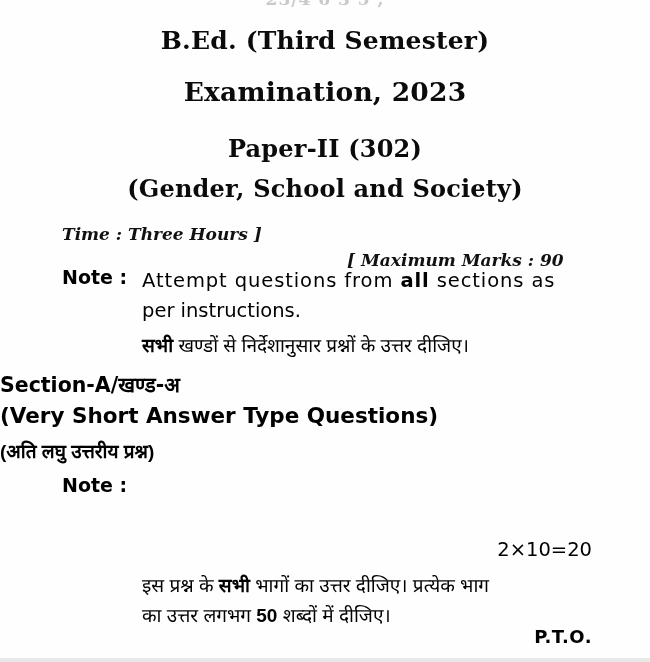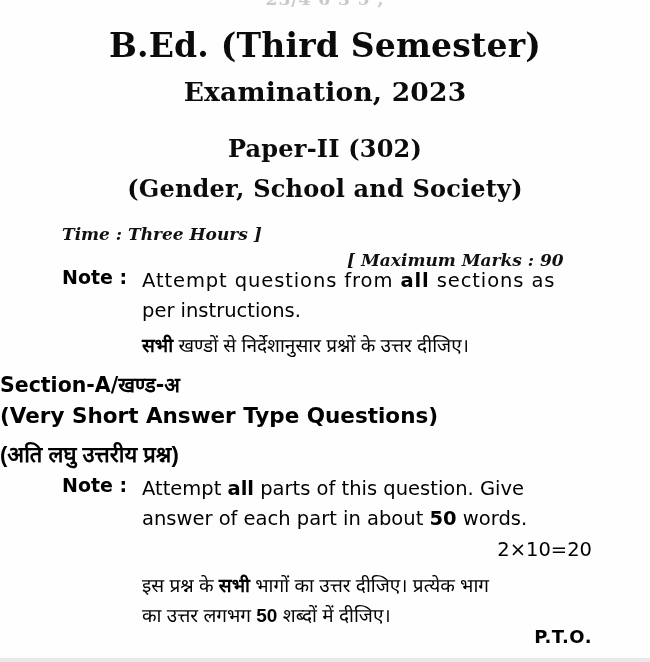--- a/index.html
+++ b/index.html
@@ -42,21 +42,21 @@
   
   .title {
     position: absolute;
     width: 650px;
     text-align: center;
     font-family: "DejaVu Serif", serif;
     font-weight: bold;
     color: #0b0b0b;
     white-space: nowrap;
   }
-  .t1 { top: 26px;  font-size: 33px; letter-spacing: 0.2px; }
+  .t1 { top: 26px;  font-size: 25px; letter-spacing: 0.2px; }
   .t2 { top: 76px;  font-size: 26.5px; letter-spacing: 0.2px; }
   .t3 { top: 134px; font-size: 24px;   letter-spacing: 0.2px; }
   .t4 { top: 174px; font-size: 24px;   letter-spacing: 0.2px; }
 
   
   .timemarks {
     position: absolute;
     top: 224px;
     left: 62px;
     width: 530px;
@@ -112,21 +112,21 @@
   
   .section-head {
     position: absolute;
     width: 650px;
     text-align: left;
     font-weight: bold;
     white-space: nowrap;
   }
   .sh-a  { top: 370px; font-size: 20.5px; }
   .sh-b  { top: 403px; font-size: 21.5px; }
-  .sh-c  { top: 438px; font-size: 22px; font-weight: bold; }
+  .sh-c  { top: 438px; font-size: 19px; font-weight: bold; }
 
   
   .marks-note {
     position: absolute;
     top: 538px;
     left: 0;
     width: 592px;
     text-align: right;
     font-size: 19.5px;
     white-space: nowrap;
@@ -188,24 +188,20 @@
   </div>
 
   <div class="section-head sh-a">Section-A/खण्ड-अ</div>
 
   <div class="section-head sh-b">(Very Short Answer Type Questions)</div>
 
   <div class="section-head sh-c hindi">(अति लघु उत्तरीय प्रश्न)</div>
 
   <div class="note-block" style="top: 474px;">
     <span class="note-label">Note :</span>
-    <div class="note-body">
-      <span class="ln"><span>Attempt </span><b class="em">all</b><span> parts of this question. Give</span></span>
-      <span class="ln"><span>answer of each part in about </span><b class="em">50</b><span> words.</span></span>
-    </div>
   </div>
 
   <div class="marks-note">2×10=20</div>
 
   <div class="hindi-line" style="top: 570px;">
     <span class="hindi">इस प्रश्न के </span><b class="em hindi">सभी</b><span class="hindi"> भागों का उत्तर दीजिए। प्रत्येक भाग</span>
   </div>
 
   <div class="hindi-line" style="top: 600px;">
     <span class="hindi">का उत्तर लगभग </span><b class="em hindi">50</b><span class="hindi"> शब्दों में दीजिए।</span>

